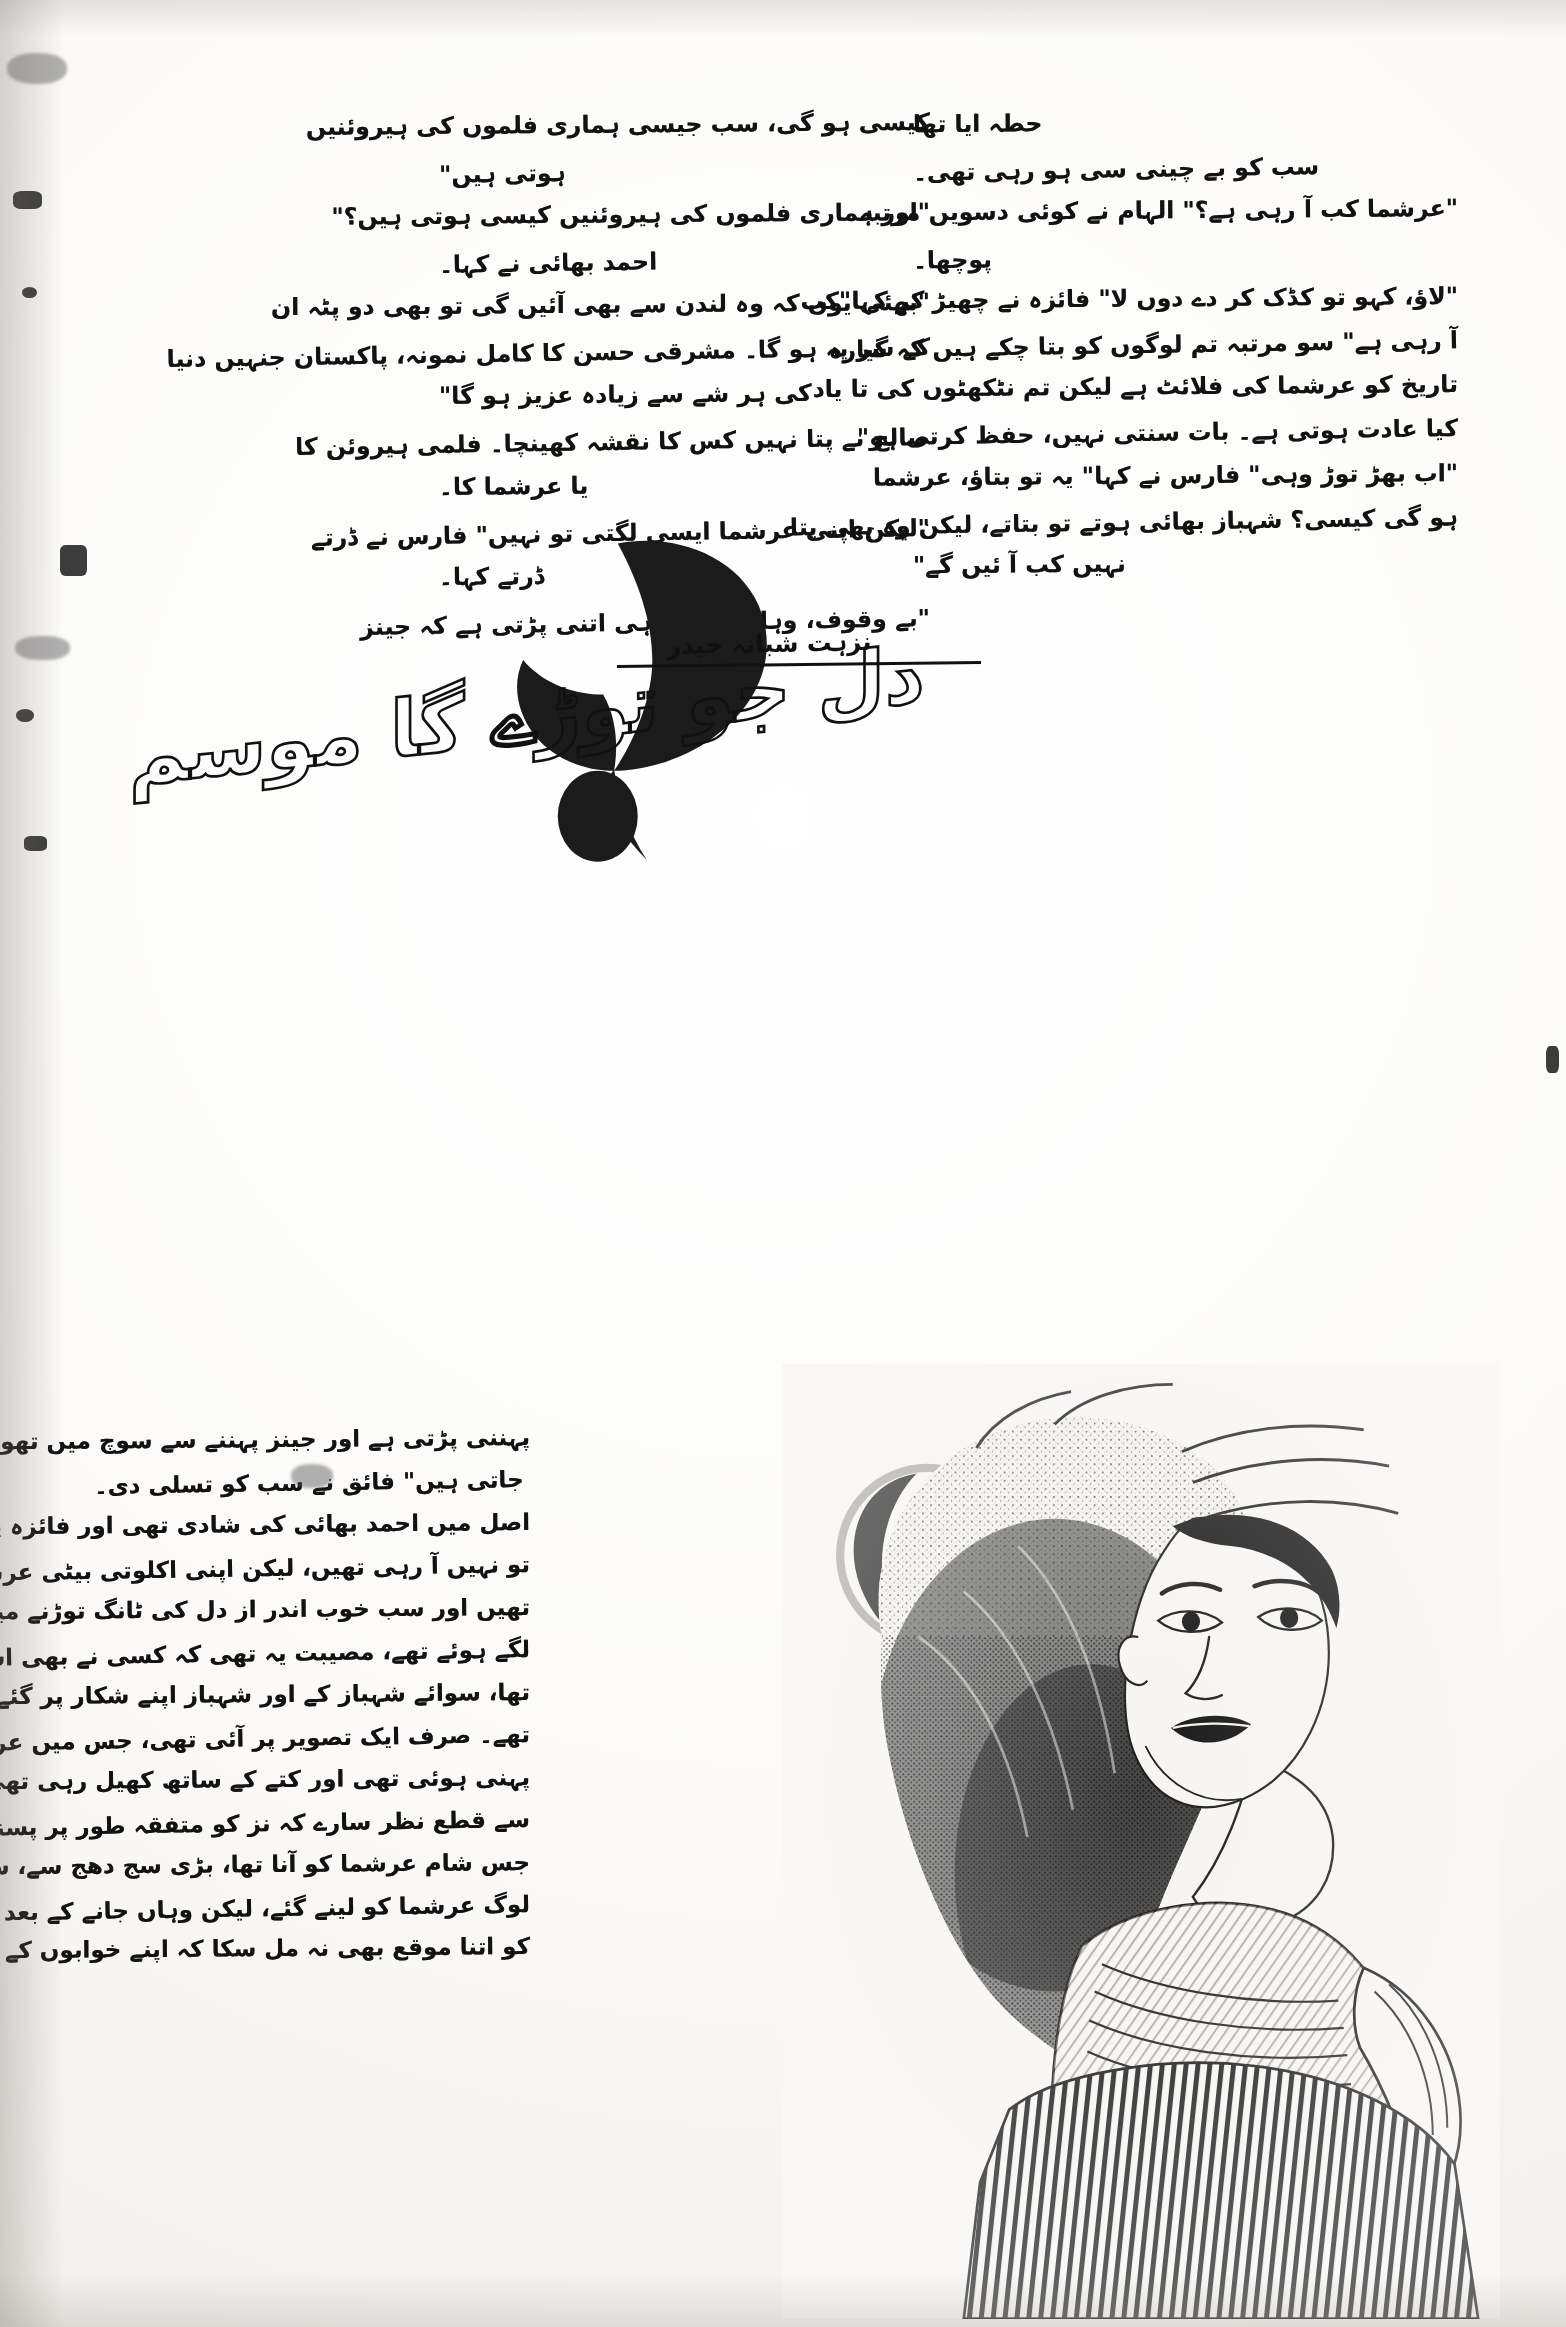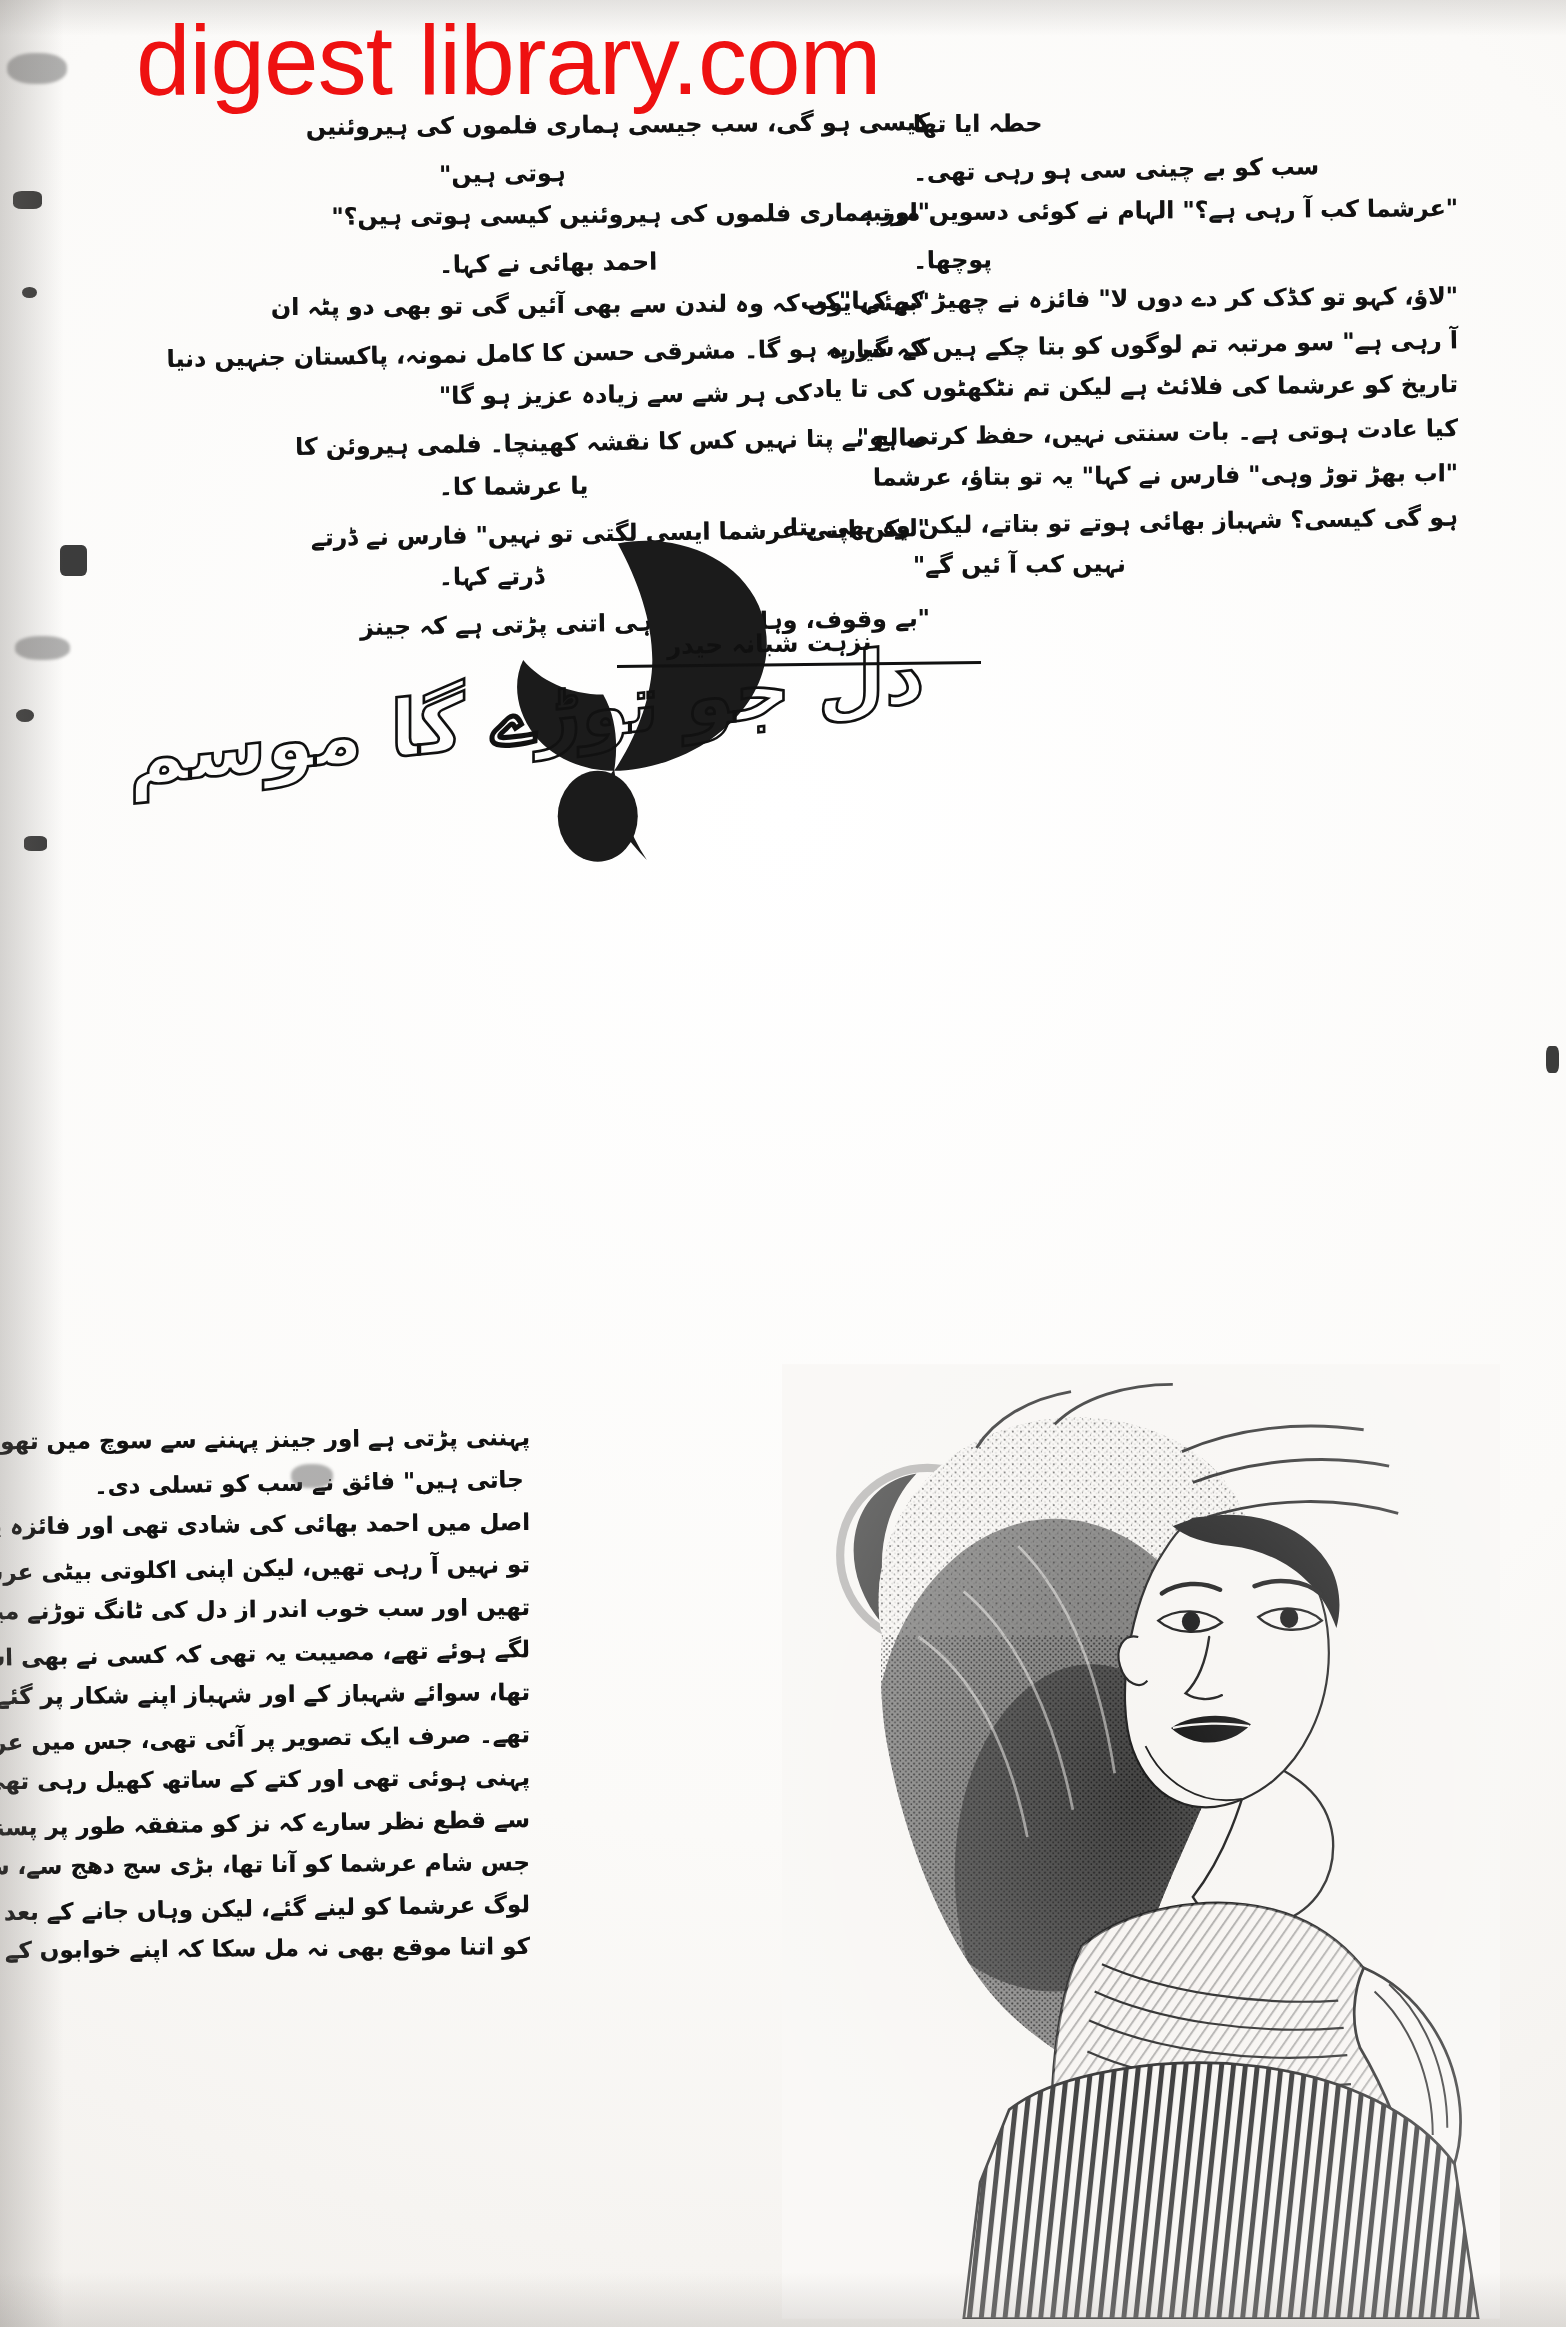--- a/index.html
+++ b/index.html
@@ -143,21 +143,20 @@
   .speck{ position:absolute; background:#1a1a1a; border-radius:50%; opacity:.85; }
   .smudge{ position:absolute; background:#555; border-radius:45%; opacity:.45; filter:blur(1.4px); }
 </style>
 </head>
 <body>
 
 <div class="page">
 
   <div class="paper-tone"></div>
 
-  <div class="watermark">digest library.com</div>
 
   <div class="col urdu" id="col-top-right">
     <div class="line">حطہ ایا تھا</div>
     <div class="line">سب کو بے چینی سی ہو رہی تھی۔</div>
     <div class="line">"عرشما کب آ رہی ہے؟" الہام نے کوئی دسویں مرتبہ</div>
     <div class="line">پوچھا۔</div>
     <div class="line">"لاؤ، کہو تو کڈک کر دے دوں لا" فائزہ نے چھیڑ کر کہا"کب</div>
     <div class="line">آ رہی ہے" سو مرتبہ تم لوگوں کو بتا چکے ہیں کہ گیارہ</div>
     <div class="line">تاریخ کو عرشما کی فلائٹ ہے لیکن تم نٹکھٹوں کی تا یاد</div>
     <div class="line">کیا عادت ہوتی ہے۔ بات سنتی نہیں، حفظ کرتی ہو"</div>

